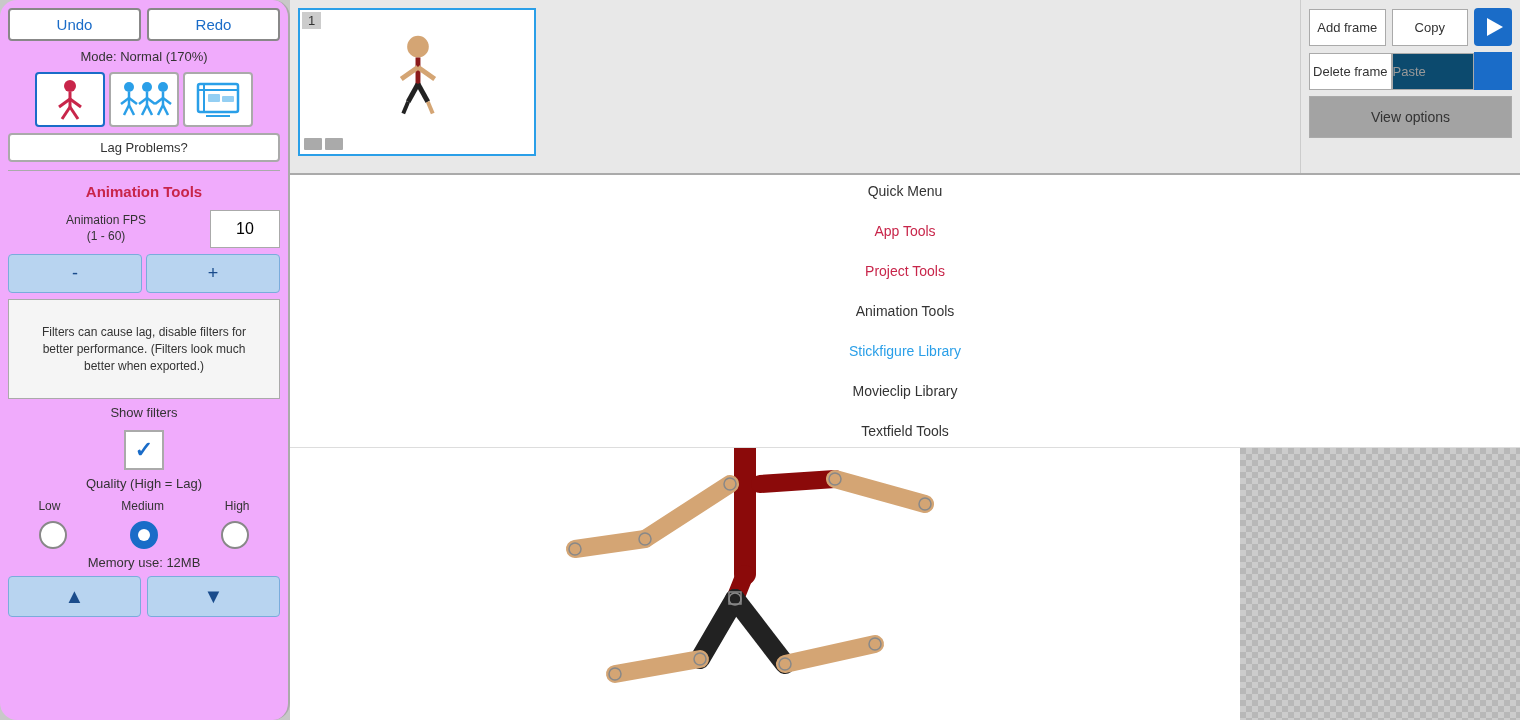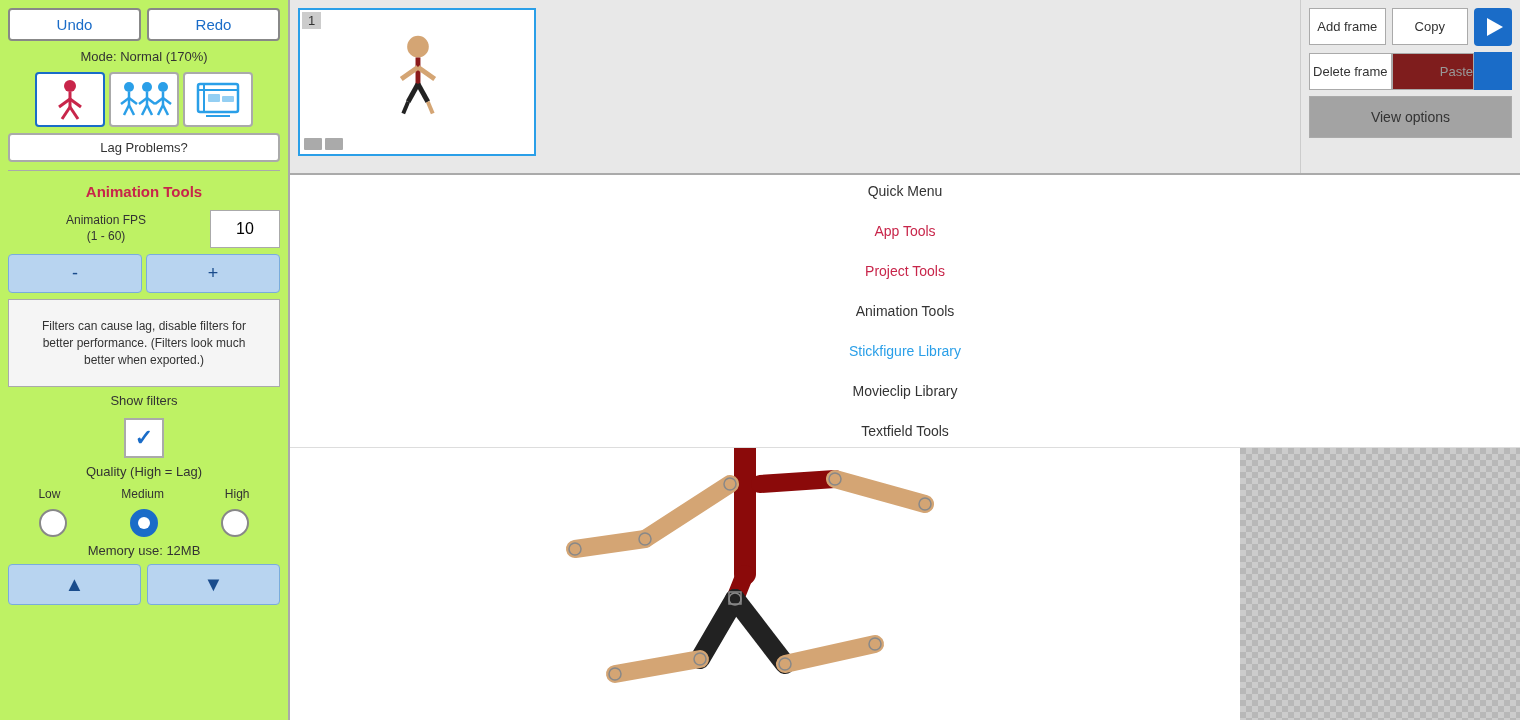--- a/index.html
+++ b/index.html
@@ -2,26 +2,27 @@
 <html><head>
   <meta charset="utf-8">
   <style>
     * { box-sizing: border-box; margin: 0; padding: 0; }
     body { font-family: Arial, sans-serif; background: #c8c8c8; width: 1520px; height: 720px; overflow: hidden; display: flex; flex-direction: row; }
 
     
     #left-panel {
       width: 290px;
       min-width: 290px;
-      background: #bef264;
+      background: #f0abfc;
       border-right: 2px solid #aaa;
       display: flex;
       flex-direction: column;
       padding: 8px;
       gap: 6px;
+      border-radius: 17px;
     }
     .top-buttons { display: flex; gap: 6px; }
     .btn-undo, .btn-redo {
       flex: 1;
       padding: 6px 0;
       border: 2px solid #888;
       border-radius: 4px;
       background: white;
       color: #1a6cc8;
       font-size: 15px;
@@ -103,21 +104,21 @@
       cursor: pointer;
       text-align: center;
       color: #1a4c8c;
     }
     .filter-notice {
       font-size: 12px;
       color: #333;
       text-align: center;
       line-height: 1.4;
       border: 1px solid #aaa;
-      padding: 18px;
+      padding: 24px;
       background: #f5f5f5;
     }
     .show-filters-row {
       display: flex;
       align-items: center;
       gap: 10px;
       justify-content: center;
       flex-direction: column;
     }
     .show-filters-label { font-size: 13px; color: #333; }
@@ -230,21 +231,21 @@
 
     
     #frame-controls {
       width: 220px;
       display: flex;
       flex-direction: column;
       padding: 8px;
       gap: 6px;
       border-left: 1px solid #ccc;
     }
-    .frame-ctrl-row { display: flex; gap: 6px; align-items: flex-start; }
+    .frame-ctrl-row { display: flex; gap: 6px; align-items: center; }
     .frame-ctrl-btn {
       flex: 1;
       padding: 10px 0;
       border: 1px solid #aaa;
       background: white;
       font-size: 13px;
       cursor: pointer;
       text-align: center;
       color: #333;
     }
@@ -264,24 +265,24 @@
       border-top: 9px solid transparent;
       border-bottom: 9px solid transparent;
       border-left: 16px solid white;
       margin-left: 3px;
     }
     .paste-row { display: flex; align-items: center; }
     .paste-btn {
       flex: 1;
       padding: 10px 0;
       border: 1px solid #aaa;
-      background: #7f1d1d;
+      background: #0c4a6e;
       font-size: 13px;
       cursor: pointer;
-      text-align: right;
+      text-align: left;
       color: #999;
     }
     .blue-square {
       width: 38px;
       height: 38px;
       background: #1a6cc8;
       border: none;
       cursor: pointer;
     }
     .view-options-btn {

